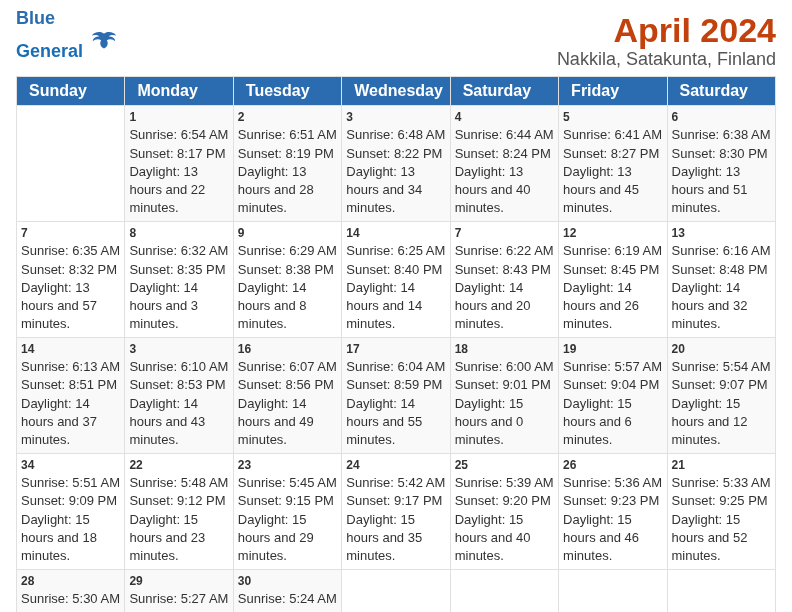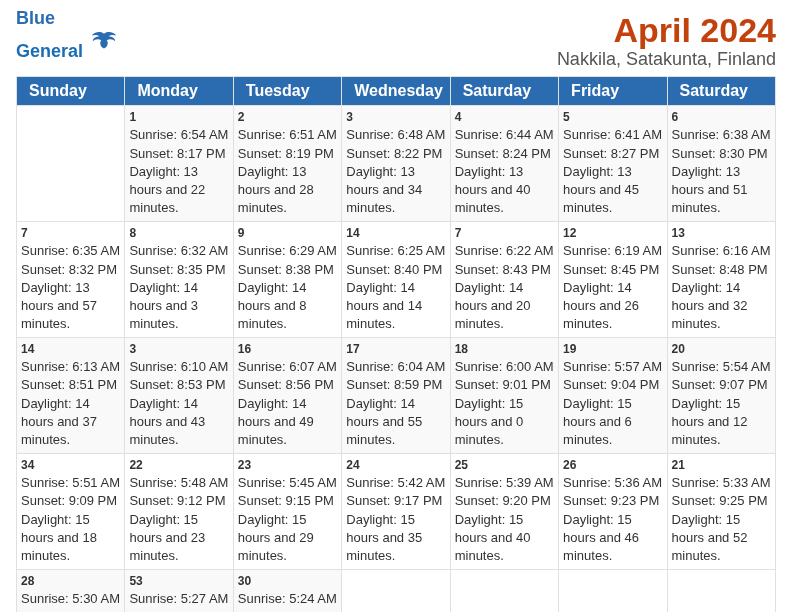--- a/index.html
+++ b/index.html
@@ -248,21 +248,21 @@
         <span class="day-num">21</span>
         <span class="cell-text">Sunrise: 5:33 AM<br>Sunset: 9:25 PM<br>Daylight: 15 hours and 52 minutes.</span>
       </td>
         </tr>
         <tr>
           <td>
         <span class="day-num">28</span>
         <span class="cell-text">Sunrise: 5:30 AM<br>Sunset: 9:28 PM<br>Daylight: 15 hours and 57 minutes.</span>
       </td>
           <td>
-        <span class="day-num">53</span>
+        <span class="day-num">29</span>
         <span class="cell-text">Sunrise: 5:27 AM<br>Sunset: 9:31 PM<br>Daylight: 16 hours and 3 minutes.</span>
       </td>
           <td>
         <span class="day-num">30</span>
         <span class="cell-text">Sunrise: 5:24 AM<br>Sunset: 9:33 PM<br>Daylight: 16 hours and 9 minutes.</span>
       </td>
           <td class="empty-cell"></td>
           <td class="empty-cell"></td>
           <td class="empty-cell"></td>
           <td class="empty-cell"></td>

